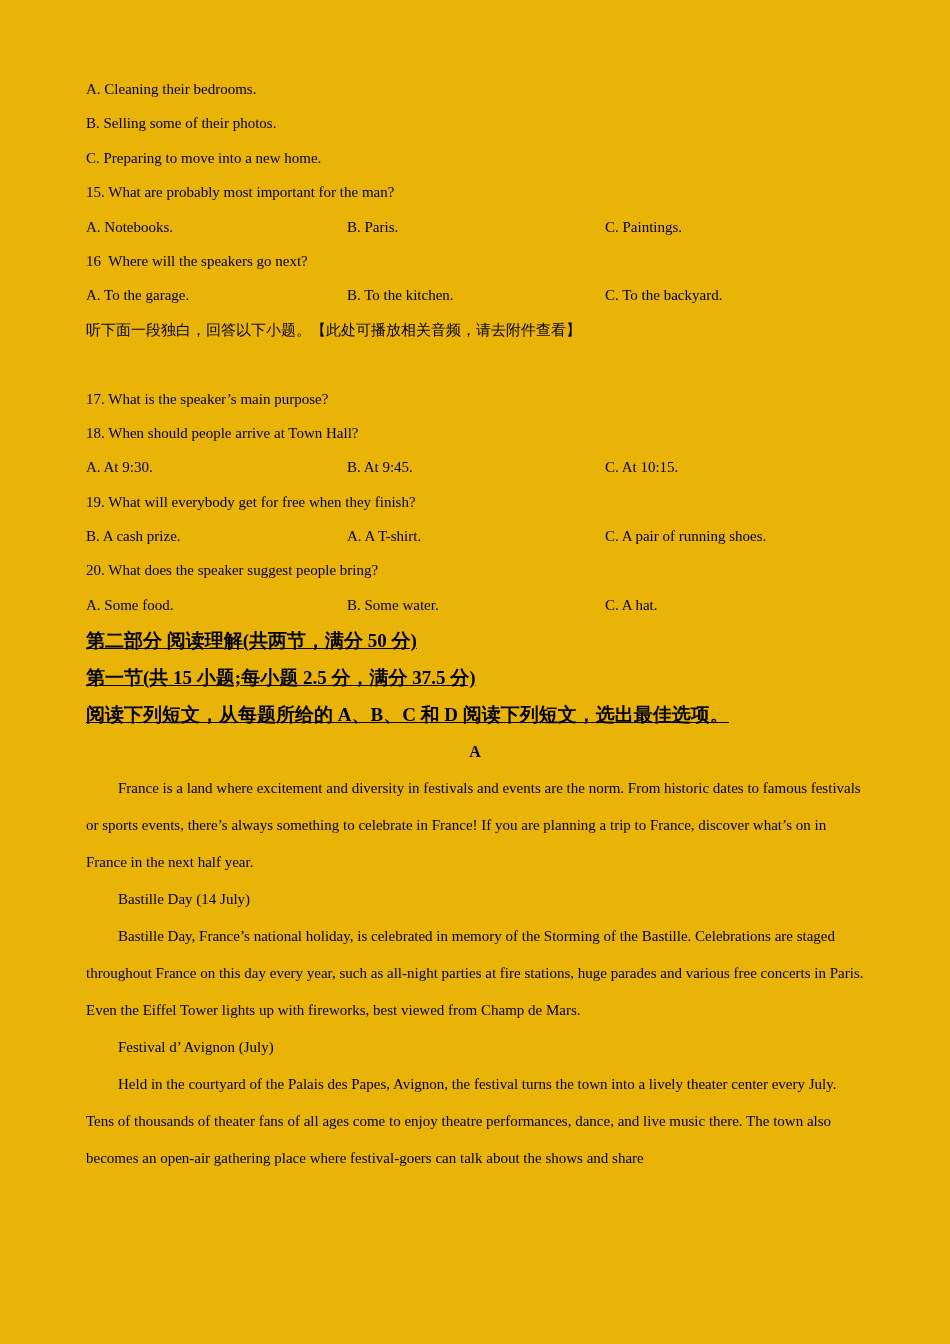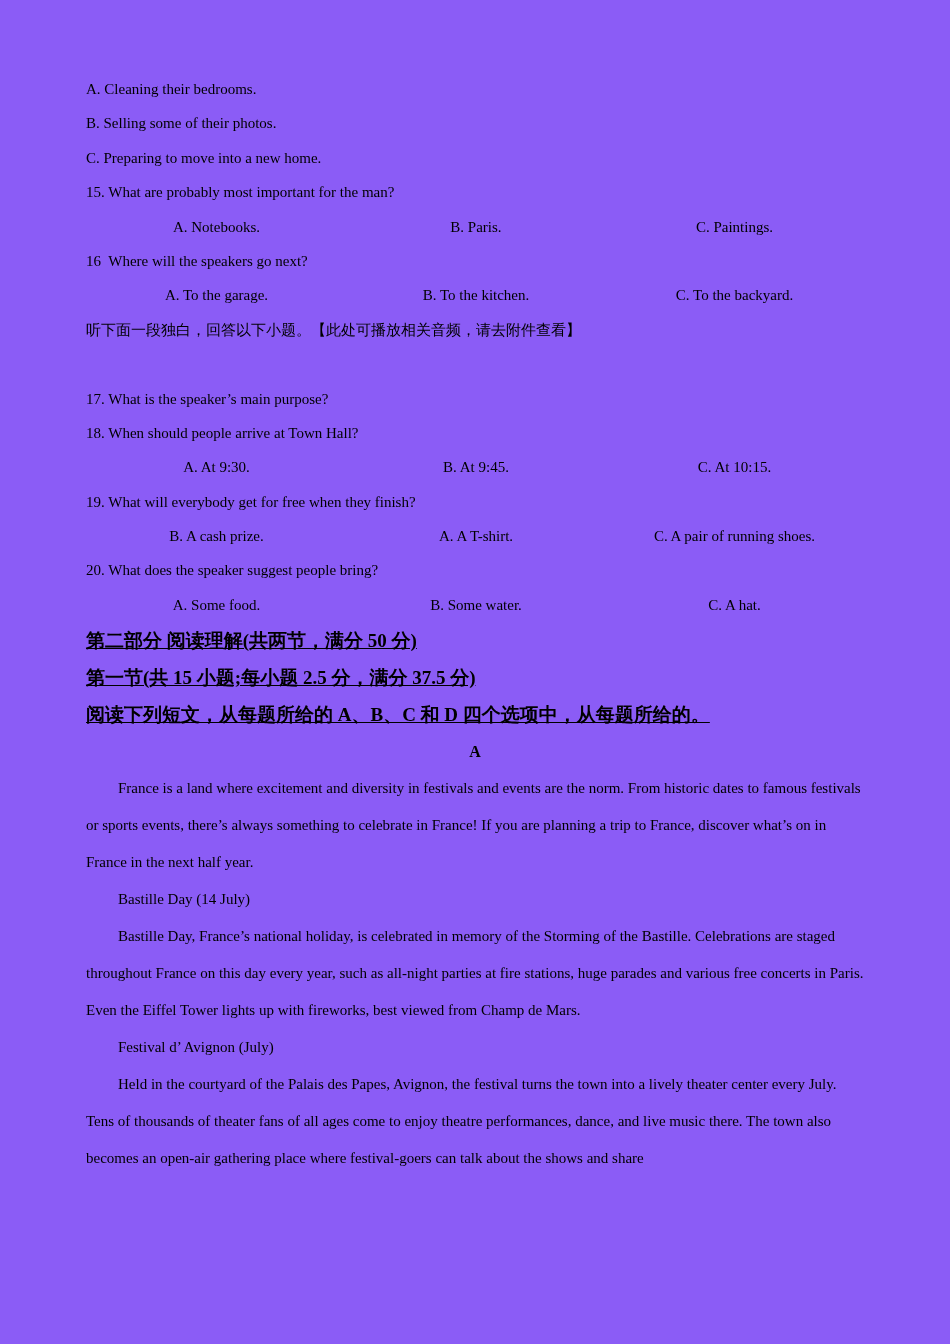--- a/index.html
+++ b/index.html
@@ -5,40 +5,39 @@
   html, body {
     margin: 0;
     padding: 0;
     background: #ffffff;
   }
   .page {
     position: relative;
     width: 950px;
     height: 1344px;
     margin: 0 auto;
-    background: #8b5cf6;
+    background: #eab308;
     box-sizing: border-box;
     padding: 72px 86px 0 86px;
     font-family: "Liberation Serif", "DejaVu Serif", serif;
     font-size: 15px;
     color: #000000;
     overflow: hidden;
   }
   
   .qline {
     line-height: 34.4px;
     height: 34.4px;
     white-space: pre-wrap;
   }
   .opts {
     display: grid;
     grid-template-columns: 261px 258px 1fr;
     line-height: 34.4px;
     height: 34.4px;
-    text-align: center;
   }
   .opts span {
     white-space: pre-wrap;
   }
   .blank-line {
     height: 34.4px;
   }
   
   .part-header {
     font-size: 19px;
@@ -110,21 +109,21 @@
 
   <div class="qline">20. What does the speaker suggest people bring?</div>
   <div class="opts">
     <span>A. Some food.</span>
     <span>B. Some water.</span>
     <span>C. A hat.</span>
   </div>
 
   <div class="part-header">第二部分 阅读理解(共两节，满分 50 分)</div>
   <div class="part-header">第一节(共 15 小题;每小题 2.5 分，满分 37.5 分)</div>
-  <div class="part-header">阅读下列短文，从每题所给的 A、B、C 和 D 四个选项中，从每题所给的。</div>
+  <div class="part-header">阅读下列短文，从每题所给的 A、B、C 和 D 阅读下列短文，选出最佳选项。</div>
 
   <div class="passage-label">A</div>
 
   <p class="para">France is a land where excitement and diversity in festivals and events are the norm. From historic dates to famous festivals or sports events, there’s always something to celebrate in France! If you are planning a trip to France, discover what’s on in France in the next half year.</p>
 
   <div class="event-heading">Bastille Day (14 July)</div>
   <p class="para">Bastille Day, France’s national holiday, is celebrated in memory of the Storming of the Bastille. Celebrations are staged throughout France on this day every year, such as all-night parties at fire stations, huge parades and various free concerts in Paris. Even the Eiffel Tower lights up with fireworks, best viewed from Champ de Mars.</p>
 
   <div class="event-heading">Festival d’ Avignon (July)</div>
   <p class="para">Held in the courtyard of the Palais des Papes, Avignon, the festival turns the town into a lively theater center every July. Tens of thousands of theater fans of all ages come to enjoy theatre performances, dance, and live music there. The town also becomes an open-air gathering place where festival-goers can talk about the shows and share</p>

